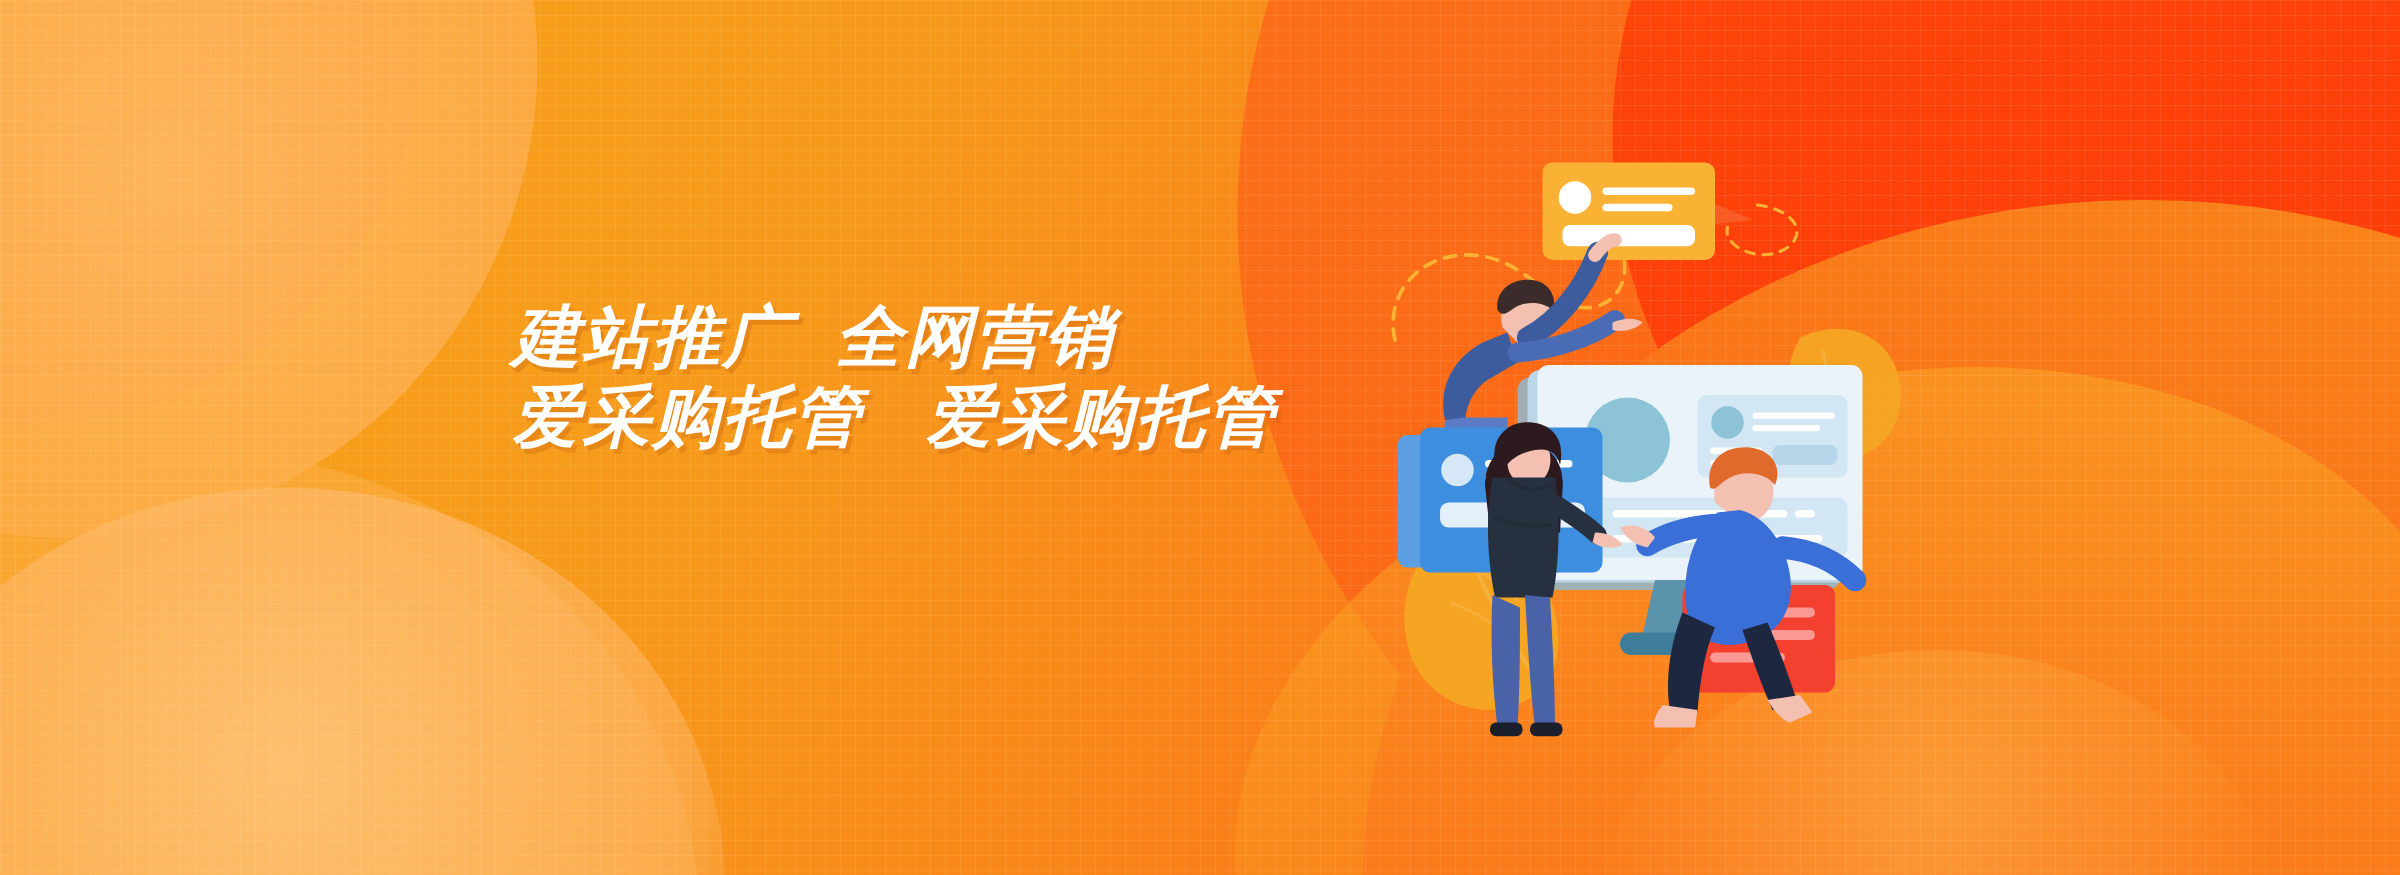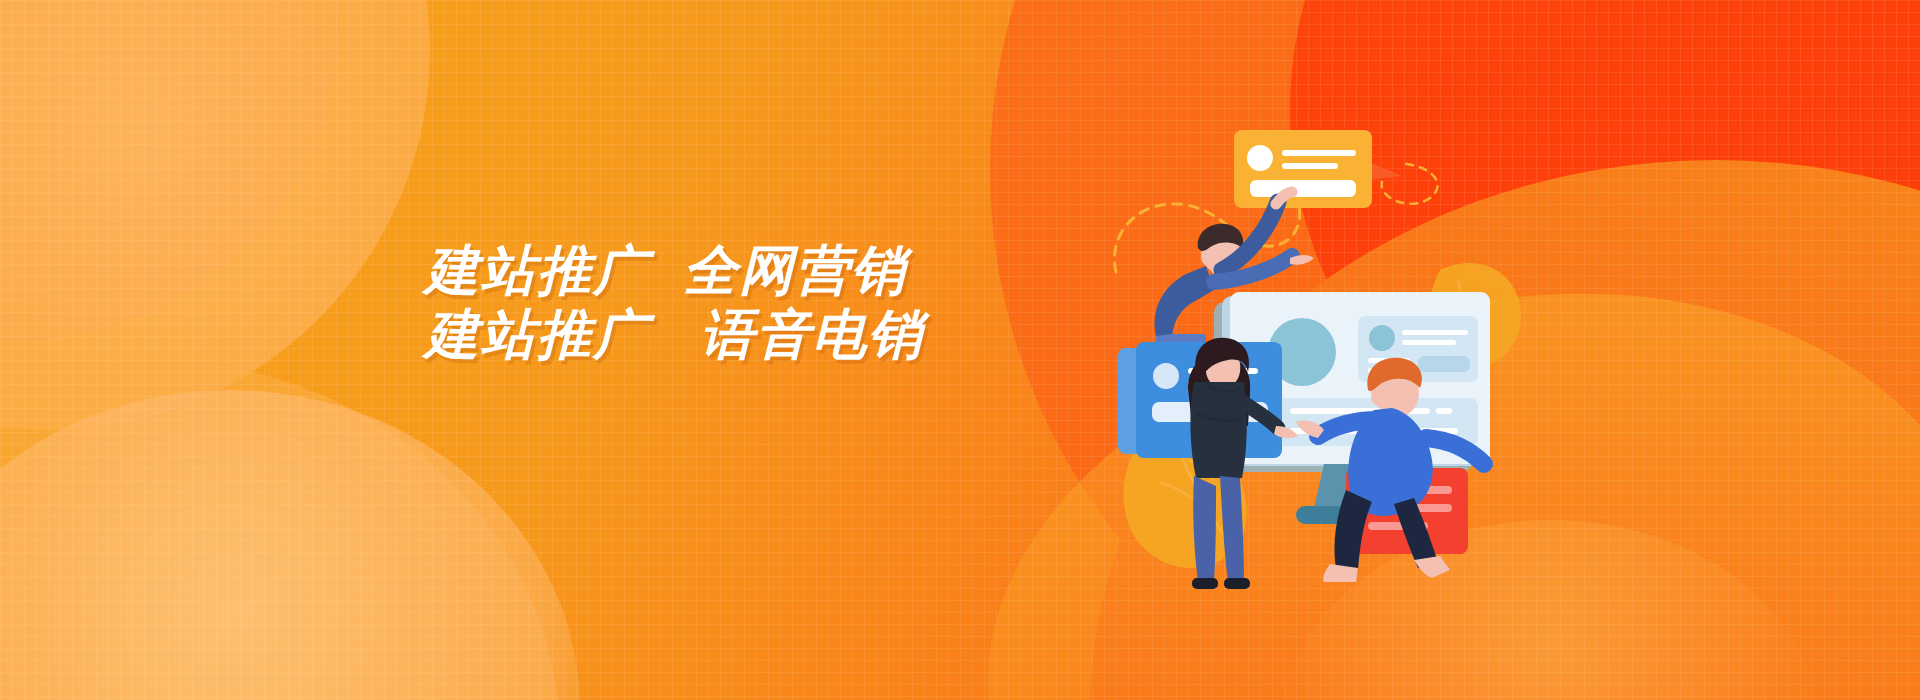--- a/index.html
+++ b/index.html
@@ -71,21 +71,20 @@
   .headline{
     color:#ffffff;
     font-size:54px;
     line-height:64px;
     font-weight:bold;
     font-style:italic;
     letter-spacing:2px;
     white-space:pre;
     text-shadow:3px 4px 0 rgba(196,92,10,.32);
     font-family:"Liberation Sans","DejaVu Sans",sans-serif;
-    margin-left:15px;
   }
   #ribbon{
     position:relative;margin-top:26px;display:inline-block;height:45px;
     background:#F8481A;
     padding:0 40px 0 28px;
     line-height:45px;
     color:#ffffff;
     font-size:17px;
     letter-spacing:.5px;
     clip-path:polygon(0 0, 100% 0, calc(100% - 22px) 50%, 100% 100%, 0 100%);
@@ -106,21 +105,21 @@
   <div class="blob" id="blob-rightwave"></div>
   <div class="blob" id="blob-bottomleft2"></div>
   <div class="blob" id="blob-bottomleft"></div>
   <div class="blob" id="blob-bottomright-light"></div>
   <div id="wave-band"></div>
 
   <div id="grid-texture"></div>
 
   <div id="copy">
     <div class="headline">建站推广  全网营销</div>
-    <div class="headline">建站推广   语音电销</div>
+    <div class="headline">爱采购托管   爱采购托管</div>
   </div>
 
   <div id="illustration">
     <svg width="420" height="470" viewBox="0 0 420 470" xmlns="http://www.w3.org/2000/svg">
 
       <g>
         <path d="M58 300 C18 318 4 368 20 408 C40 452 96 460 124 430 C150 402 134 340 96 312 Z" fill="#F5A623" opacity="0.95"></path>
         <path d="M58 300 C70 340 92 382 122 428" stroke="#F8B545" stroke-width="3" fill="none" opacity=".8"></path>
         <path d="M62 330 C78 338 92 348 104 360" stroke="#F8B545" stroke-width="2.5" fill="none" opacity=".7"></path>
         <path d="M50 362 C68 368 84 378 98 390" stroke="#F8B545" stroke-width="2.5" fill="none" opacity=".7"></path>

